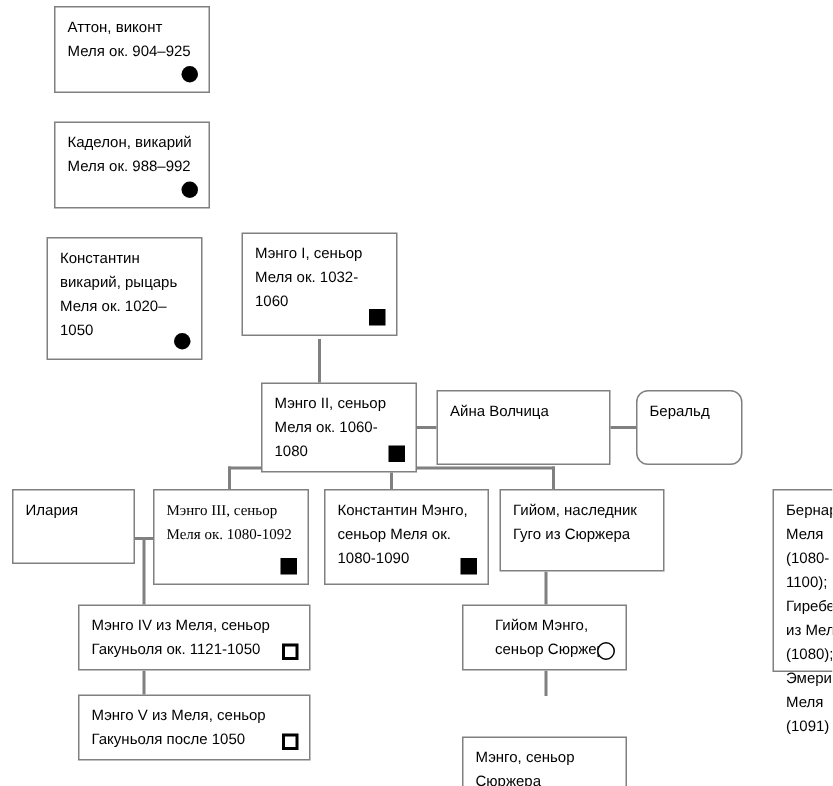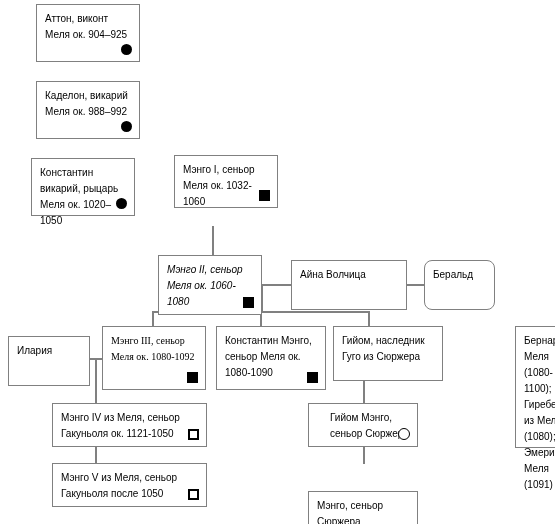--- a/index.html
+++ b/index.html
@@ -81,26 +81,26 @@
     <div class="conn" style="left: 152px; top: 311px; width: 2px; height: 16px; background: rgb(128, 128, 128);"></div>
     <div class="conn" style="left: 260px; top: 311px; width: 2px; height: 16px; background: rgb(128, 128, 128);"></div>
     <div class="conn" style="left: 368px; top: 311px; width: 2px; height: 16px; background: rgb(128, 128, 128);"></div>
     <div class="conn" style="left: 90px; top: 358px; width: 14px; height: 2px; background: rgb(128, 128, 128);"></div>
     <div class="conn" style="left: 95px; top: 358px; width: 2px; height: 46px; background: rgb(128, 128, 128);"></div>
     <div class="conn" style="left: 95px; top: 447px; width: 2px; height: 17px; background: rgb(128, 128, 128);"></div>
     <div class="conn" style="left: 363px; top: 381px; width: 2px; height: 23px; background: rgb(128, 128, 128);"></div>
     <div class="conn" style="left: 363px; top: 447px; width: 2px; height: 17px; background: rgb(128, 128, 128);"></div>
     <div class="node" style="left: 36px; top: 4px; width: 104px; height: 58px; border-color: rgb(128, 128, 128);"><span class="txt">Аттон, виконт Меля ок. 904–925</span><span class="marker filled-circle"></span></div>
     <div class="node" style="left: 36px; top: 81px; width: 104px; height: 58px; border-color: rgb(128, 128, 128);"><span class="txt">Каделон, викарий Меля ок. 988–992</span><span class="marker filled-circle"></span></div>
-    <div class="node" style="left: 31px; top: 158px; width: 104px; height: 58px; border-color: rgb(128, 128, 128);"><span class="txt">Константин викарий, рыцарь Меля ок. 1020–1050</span><span class="marker filled-circle"></span></div>
-    <div class="node" style="left: 174px; top: 155px; width: 104px; height: 53px; border-color: rgb(128, 128, 128);"><span class="txt">Мэнго I, сеньор Меля ок. 1032-1060</span><span class="marker filled-square"></span></div>
-    <div class="node" style="left: 158px; top: 255px; width: 104px; height: 60px; border-color: rgb(128, 128, 128); font-style: italic;"><span class="txt">Мэнго II, сеньор Меля  ок. 1060-1080</span><span class="marker filled-square"></span></div>
+    <div class="node" style="left: 31px; top: 158px; width: 104px; height: 82px; border-color: rgb(128, 128, 128);"><span class="txt">Константин викарий, рыцарь Меля ок. 1020–1050</span><span class="marker filled-circle"></span></div>
+    <div class="node" style="left: 161px; top: 155px; width: 104px; height: 69px; border-color: rgb(128, 128, 128);"><span class="txt">Мэнго I, сеньор Меля ок. 1032-1060</span><span class="marker filled-square"></span></div>
+    <div class="node" style="left: 174px; top: 255px; width: 104px; height: 60px; border-color: rgb(128, 128, 128);"><span class="txt">Мэнго II, сеньор Меля  ок. 1060-1080</span><span class="marker filled-square"></span></div>
     <div class="node" style="left: 291px; top: 260px; width: 116px; height: 50px; border-color: rgb(128, 128, 128);"><span class="txt">Айна Волчица</span></div>
     <div class="node" style="left: 424px; top: 260px; width: 71px; height: 50px; border-color: rgb(128, 128, 128); border-radius: 8px;"><span class="txt">Беральд</span></div>
-    <div class="node" style="left: 8px; top: 326px; width: 82px; height: 50px; border-color: rgb(128, 128, 128); margin-top: 10px;"><span class="txt">Илария</span></div>
+    <div class="node" style="left: 8px; top: 326px; width: 82px; height: 50px; border-color: rgb(128, 128, 128);"><span class="txt">Илария</span></div>
     <div class="node" style="left: 102px; top: 326px; width: 104px; height: 64px; border-color: rgb(128, 128, 128); font-family: Liberation Serif, serif;"><span class="txt">Мэнго III, сеньор Меля ок. 1080-1092</span><span class="marker filled-square"></span></div>
     <div class="node" style="left: 216px; top: 326px; width: 110px; height: 64px; border-color: rgb(128, 128, 128);"><span class="txt">Константин Мэнго, сеньор Меля ок. 1080-1090</span><span class="marker filled-square"></span></div>
     <div class="node" style="left: 333px; top: 326px; width: 110px; height: 55px; border-color: rgb(128, 128, 128);"><span class="txt">Гийом, наследник Гуго из Сюржера</span></div>
     <div class="node" style="left: 467px; top: 326px; width: 68px; height: 122px; border-color: rgb(128, 128, 128); margin-left: 48px;"><span class="txt">Бернар из Меля (1080-1100); Гиреберт из Меля (1080); Эмери из Меля (1091)</span></div>
     <div class="node" style="left: 52px; top: 403px; width: 155px; height: 44px; border-color: rgb(128, 128, 128);"><span class="txt">Мэнго IV из Меля, сеньор Гакуньоля ок. 1121-1050</span><span class="marker open-square"></span></div>
     <div class="node" style="left: 52px; top: 463px; width: 155px; height: 44px; border-color: rgb(128, 128, 128);"><span class="txt">Мэнго V из Меля, сеньор Гакуньоля после 1050</span><span class="marker open-square"></span></div>
     <div class="node" style="left: 308px; top: 403px; width: 110px; height: 44px; border-color: rgb(128, 128, 128); padding-left: 21px;"><span class="txt">Гийом Мэнго, сеньор Сюржера</span><span class="marker open-circle"></span></div>
     <div class="node" style="left: 308px; top: 463px; width: 110px; height: 56px; border-color: rgb(128, 128, 128); margin-top: 28px;"><span class="txt">Мэнго, сеньор Сюржера</span><span class="marker open-circle"></span></div>
   </div>
 

